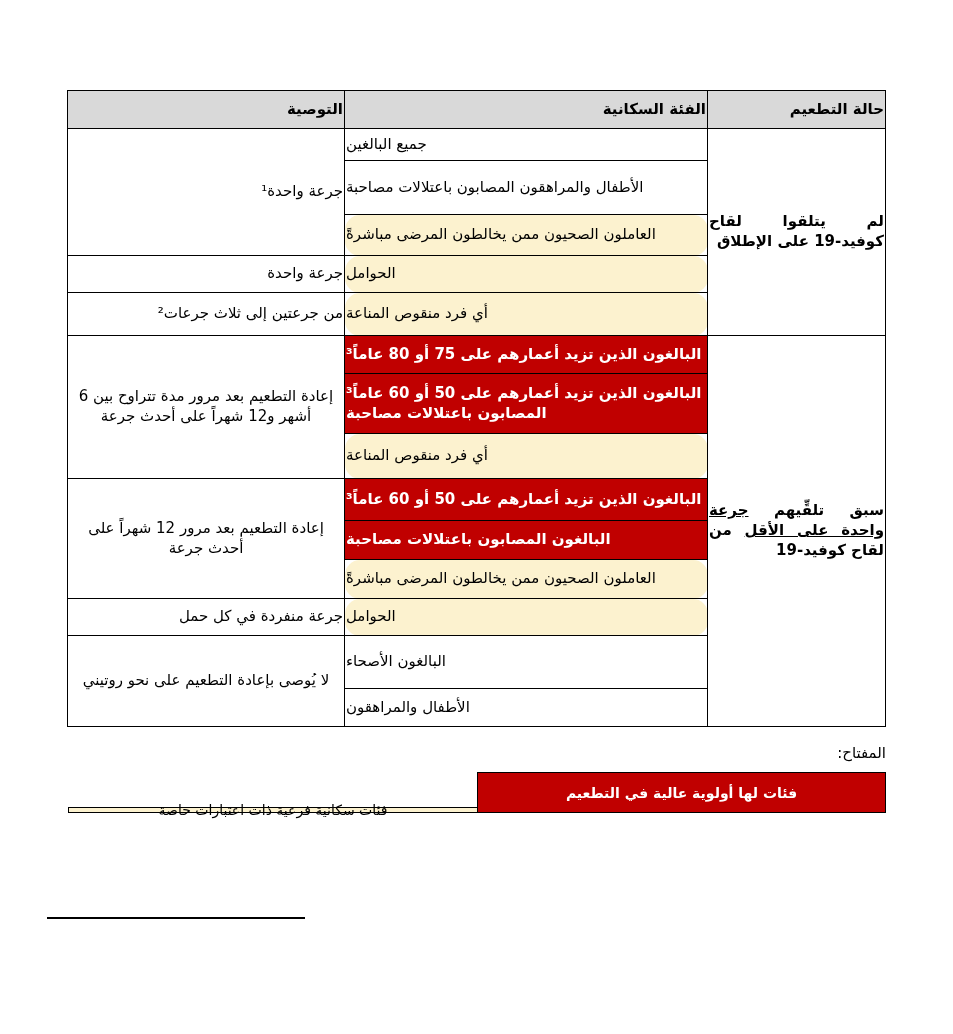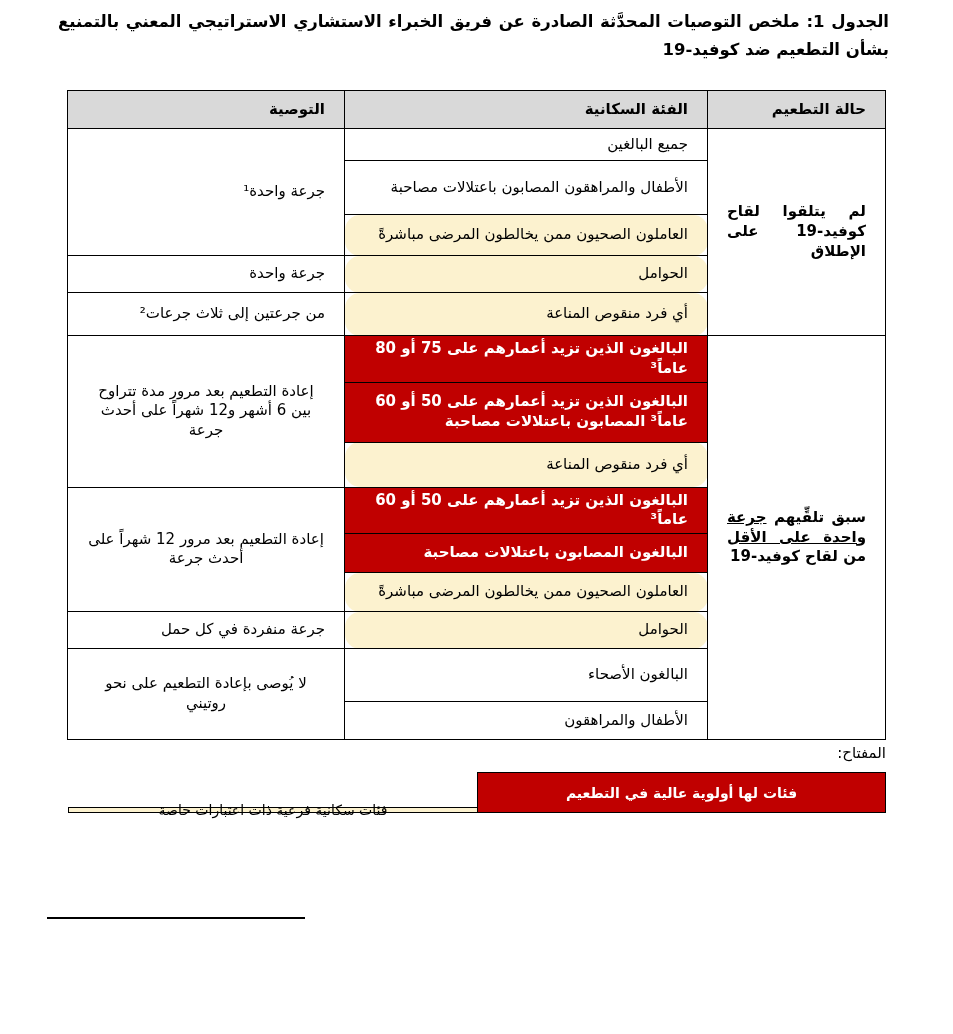--- a/index.html
+++ b/index.html
@@ -11,26 +11,26 @@
     position:absolute;top:8px;right:64px;left:58px;
     font-size:16.5px;font-weight:bold;line-height:28px;
     text-align:justify;text-align-last:right;
   }
   table.main{
     position:absolute;top:90px;right:67px;width:818px;
     border-collapse:collapse;table-layout:fixed;font-size:15px;
   }
   table.main th, table.main td{
     border:1.5px solid #000;vertical-align:middle;
-    padding:3px 19px;line-height:1.32;word-wrap:break-word;
+    padding:3px 1px;line-height:1.32;word-wrap:break-word;
   }
   table.main th{
     background:var(--gray,#D9D9D9);font-weight:bold;text-align:right;
   }
-  .pop{text-align:right;}
+  .pop{text-align:left;}
   .c-cream{background:var(--yellow,#FCF2CF);border-radius:15px;}
   .c-red{background:var(--red,#C00000);color:#fff;font-weight:bold;}
   .status-cell{text-align:justify;padding:3px 10px;font-weight:bold;}
   .rec-right{text-align:right;}
   .rec-center{text-align:center;}
   .u{text-decoration:underline;}
   .key-label{position:absolute;top:744px;right:67px;font-size:15px;}
   .key-bar{position:absolute;top:772px;right:67px;width:818px;height:41px;display:flex;}
   .key-cell{
     box-sizing:border-box;border:1.5px solid #000;
@@ -43,21 +43,20 @@
     position:absolute;top:921px;right:11px;
     font-size:12.5px;line-height:21px;text-align:right;direction:rtl;
   }
   .fn-marker{font-size:10.5px;vertical-align:3px;}
 </style>
 </head>
 <body>
 
 <div class="page">
 
-  <div class="title">الجدول 1: ملخص التوصيات المحدَّثة الصادرة عن فريق الخبراء الاستشاري الاستراتيجي المعني بالتمنيع بشأن التطعيم ضد كوفيد-19</div>
 
   <table class="main">
     <colgroup>
       <col style="width:178px">
       <col style="width:363px">
       <col style="width:277px">
     </colgroup>
     <thead>
       <tr style="height:38px">
         <th>حالة التطعيم</th>

